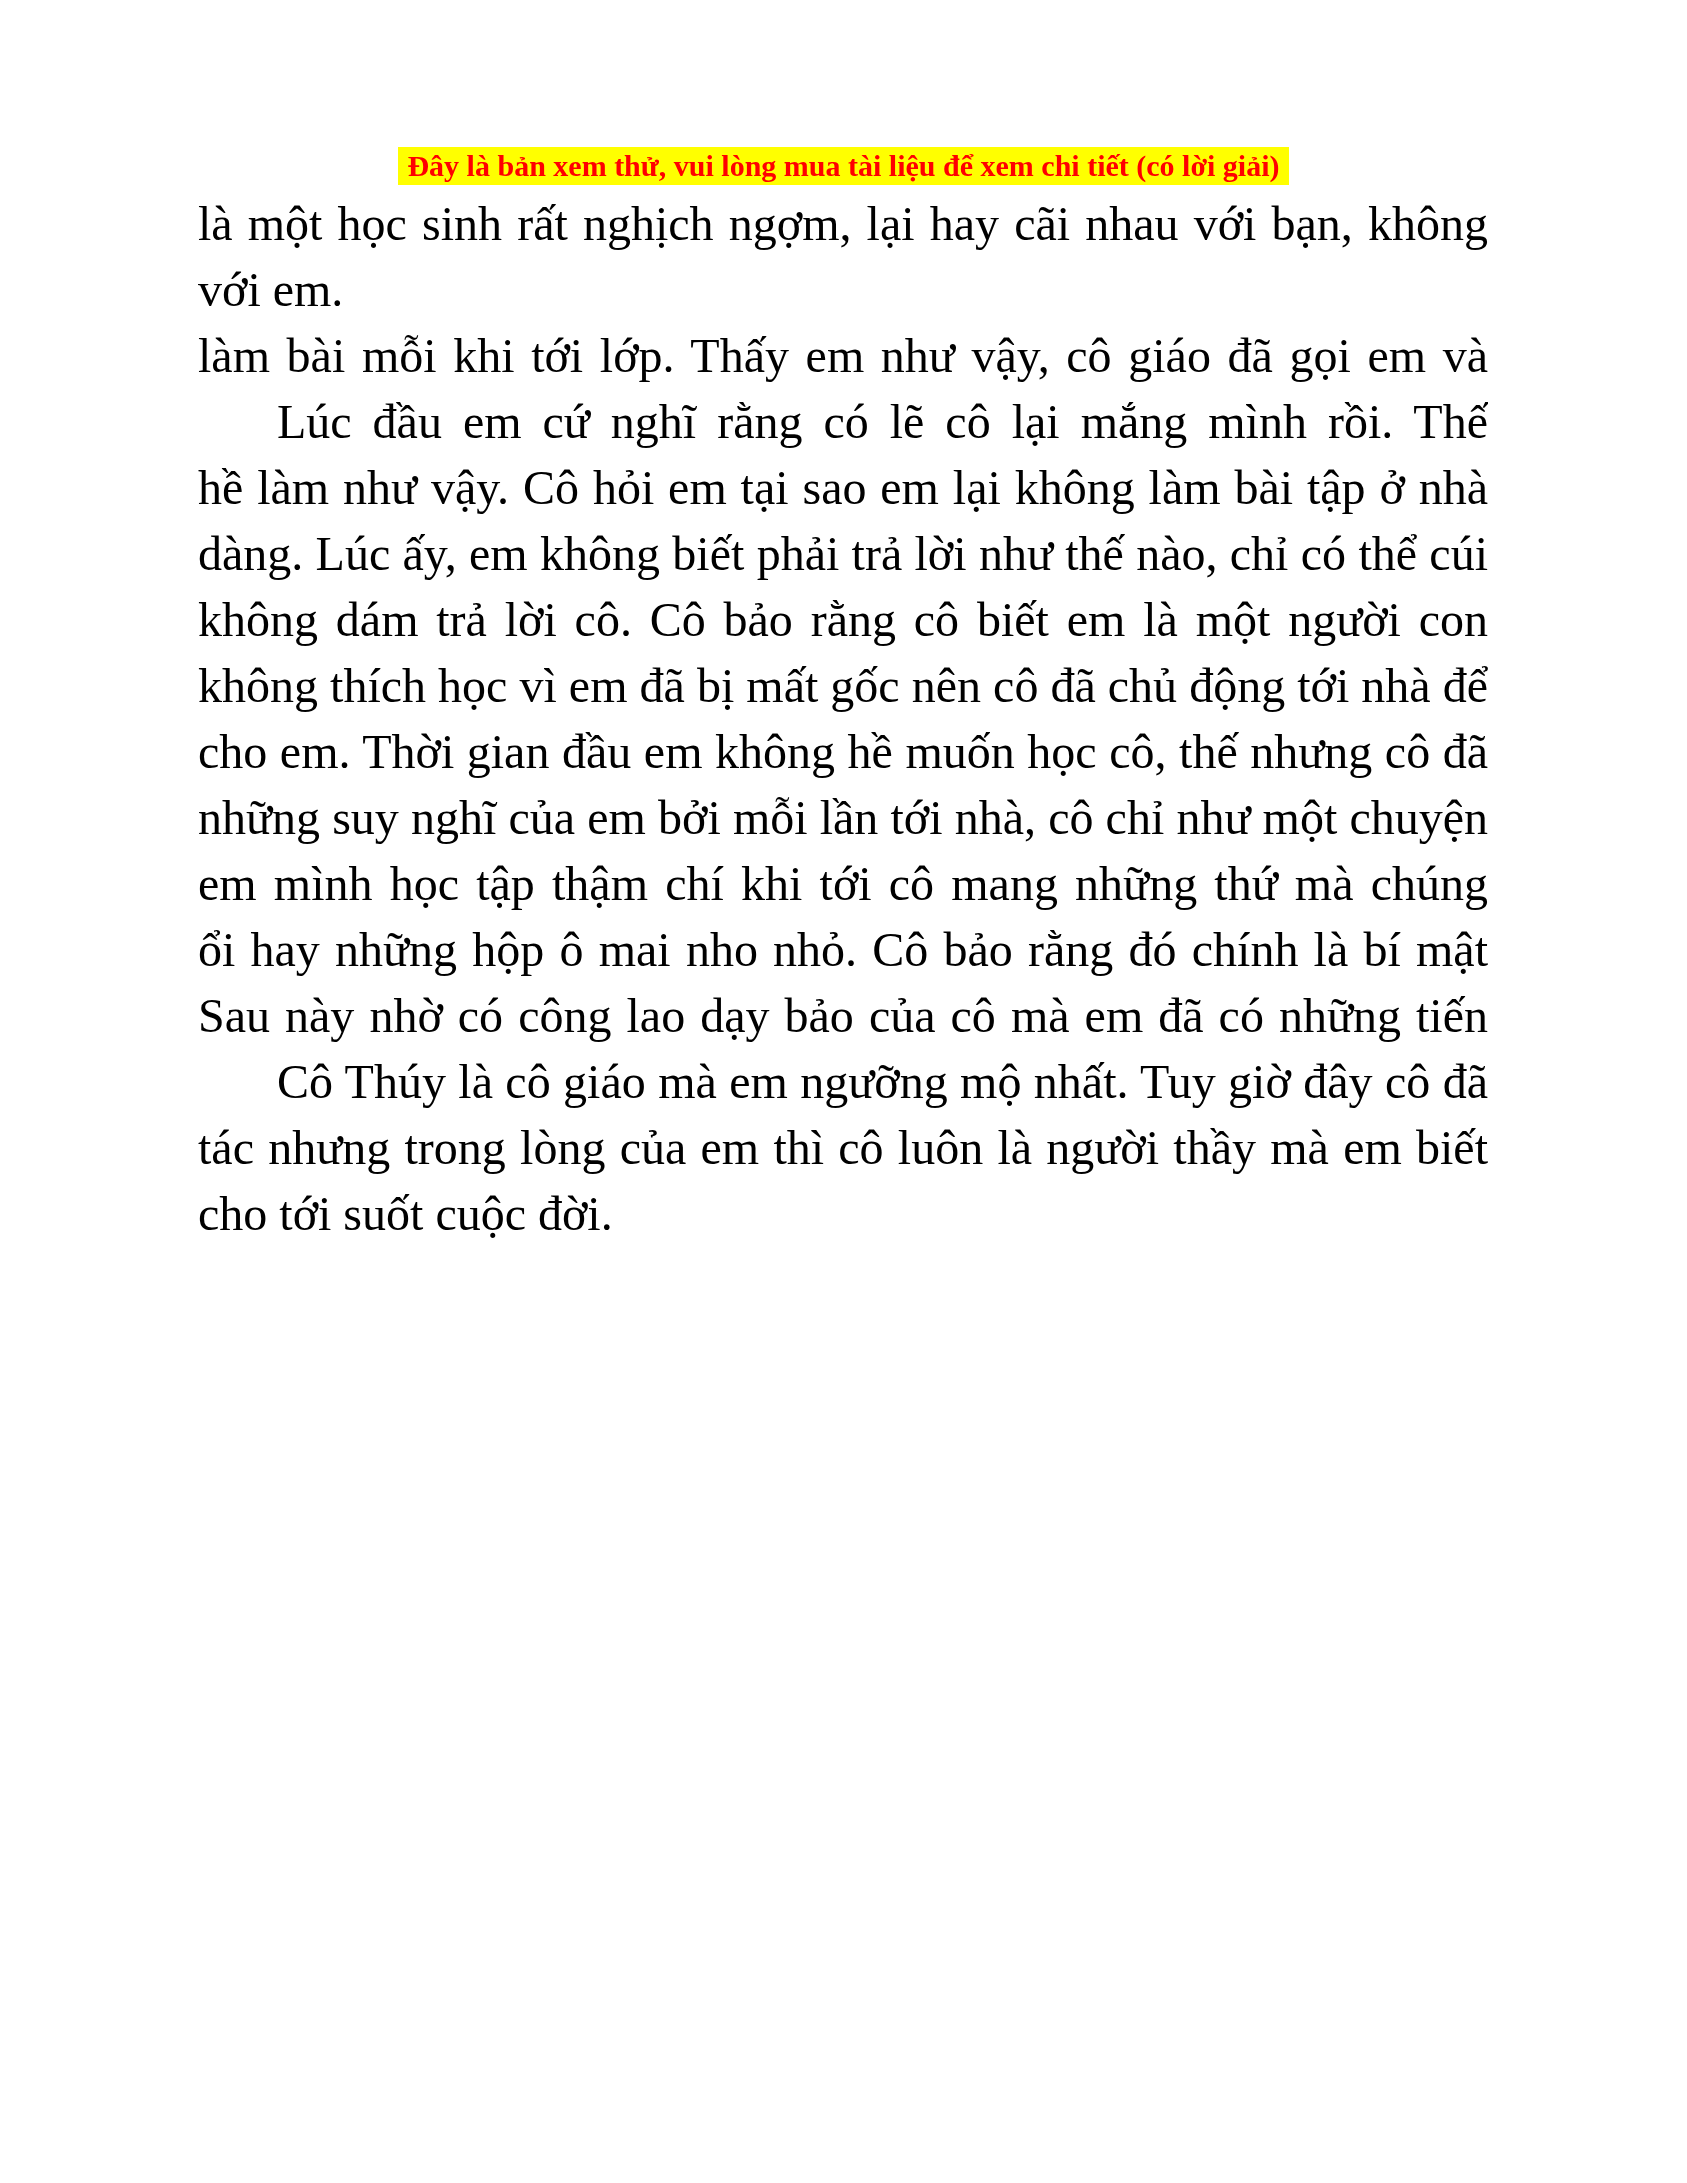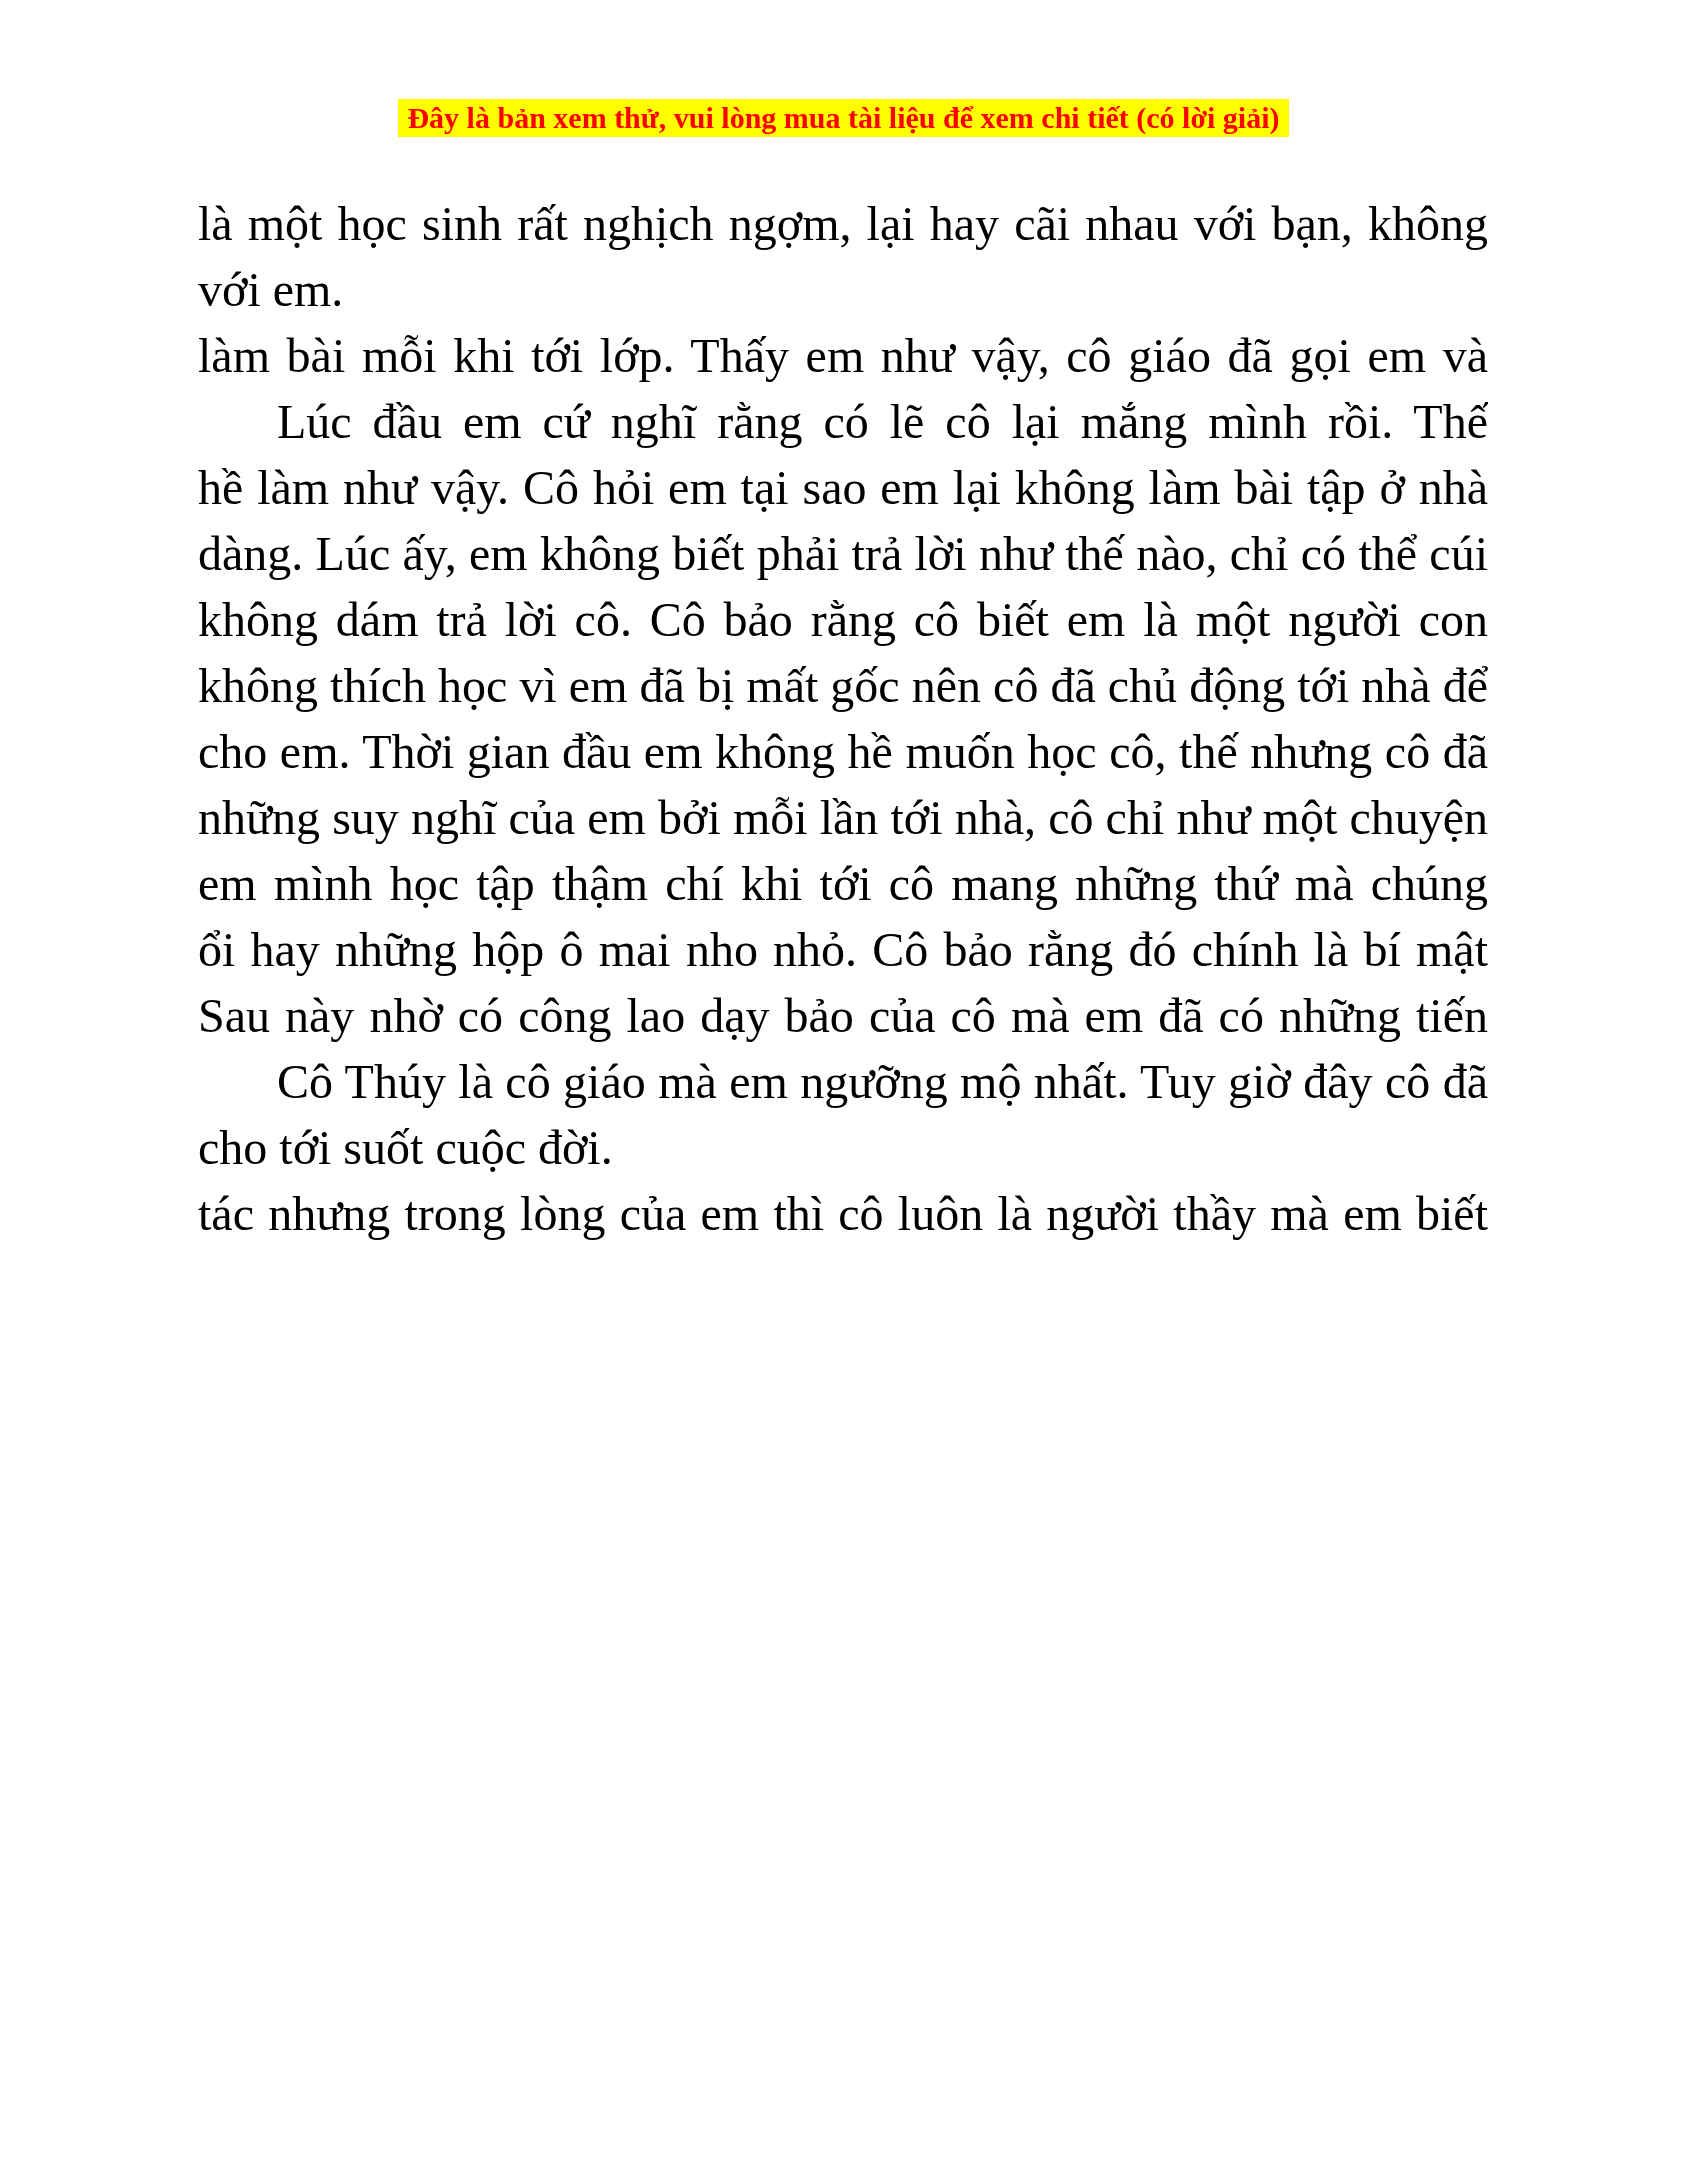--- a/index.html
+++ b/index.html
@@ -15,20 +15,21 @@
     font-family: "Liberation Serif", "DejaVu Serif", serif;
     color: #000000;
     overflow: hidden;
   }
   
   .banner-row {
     position: absolute;
     left: 0;
     right: 0;
     text-align: center;
+    margin-top: 48px;
   }
   .banner-row.top    { top: 99px; }
   .banner-row.bottom { top: 2023px; }
   .banner-text {
     display: inline-block;
     background: #ffff00;
     color: #ff0000;
     font-weight: bold;
     font-size: 30px;
     line-height: 38px;
@@ -83,21 +84,21 @@
       <div class="line">không thích học vì em đã bị mất gốc nên cô đã chủ động tới nhà để kèm cặp riêng</div>
       <div class="line">cho em. Thời gian đầu em không hề muốn học cô, thế nhưng cô đã thay đổi cả</div>
       <div class="line">những suy nghĩ của em bởi mỗi lần tới nhà, cô chỉ như một chuyện chị đang giúp đỡ</div>
       <div class="line">em mình học tập thậm chí khi tới cô mang những thứ mà chúng em thích như xoài,</div>
       <div class="line">ổi hay những hộp ô mai nho nhỏ. Cô bảo rằng đó chính là bí mật của hai cô trò.</div>
       <div class="line">Sau này nhờ có công lao dạy bảo của cô mà em đã có những tiến bộ vượt bậc trong</div>
     </div>
 
     <div>
       <div class="line first-indent">Cô Thúy là cô giáo mà em ngưỡng mộ nhất. Tuy giờ đây cô đã chuyển công</div>
+      <div class="line">tác nhưng trong lòng của em thì cô luôn là người thầy mà em biết ơn và kính trọng</div>
       <div class="line para-end">cho tới suốt cuộc đời.</div>
-      <div class="line">tác nhưng trong lòng của em thì cô luôn là người thầy mà em biết ơn và kính trọng</div>
     </div>
 
   </div>
 
 
 </div>
 
 
 </body></html>

